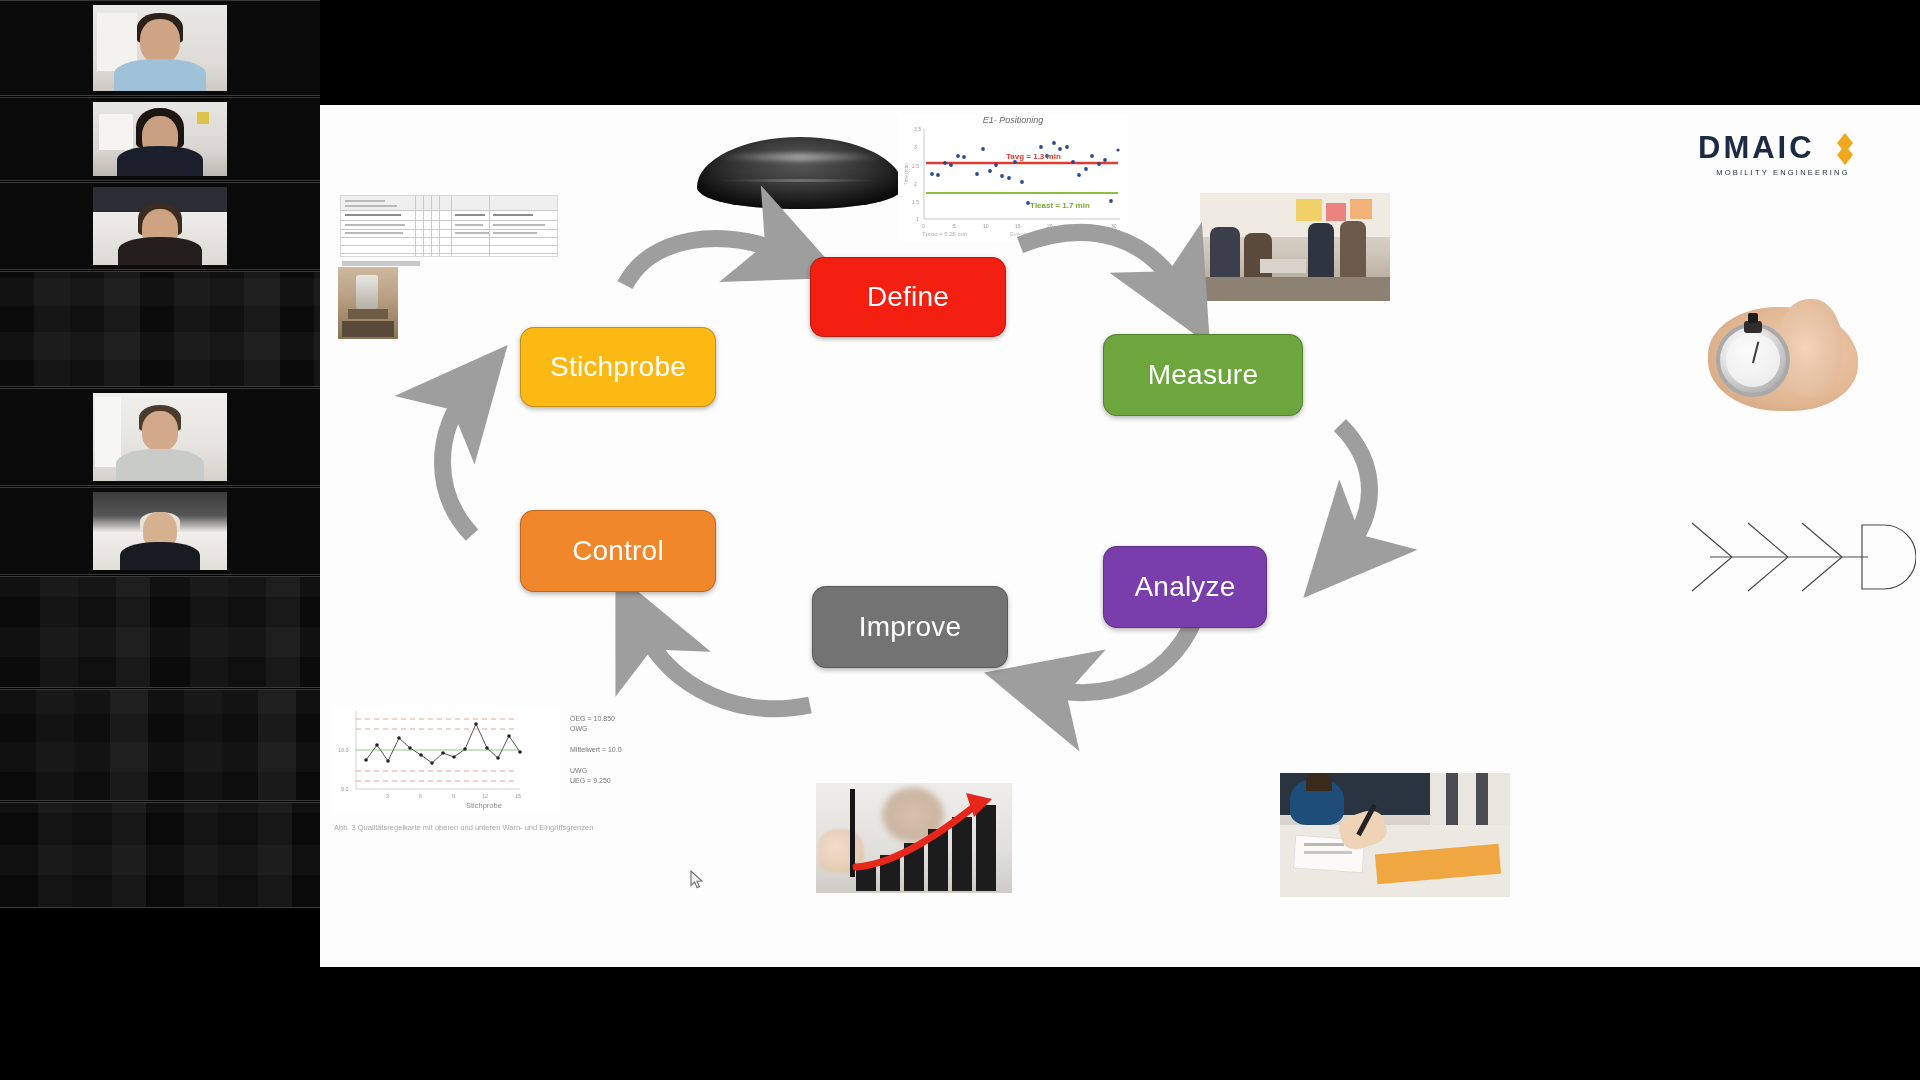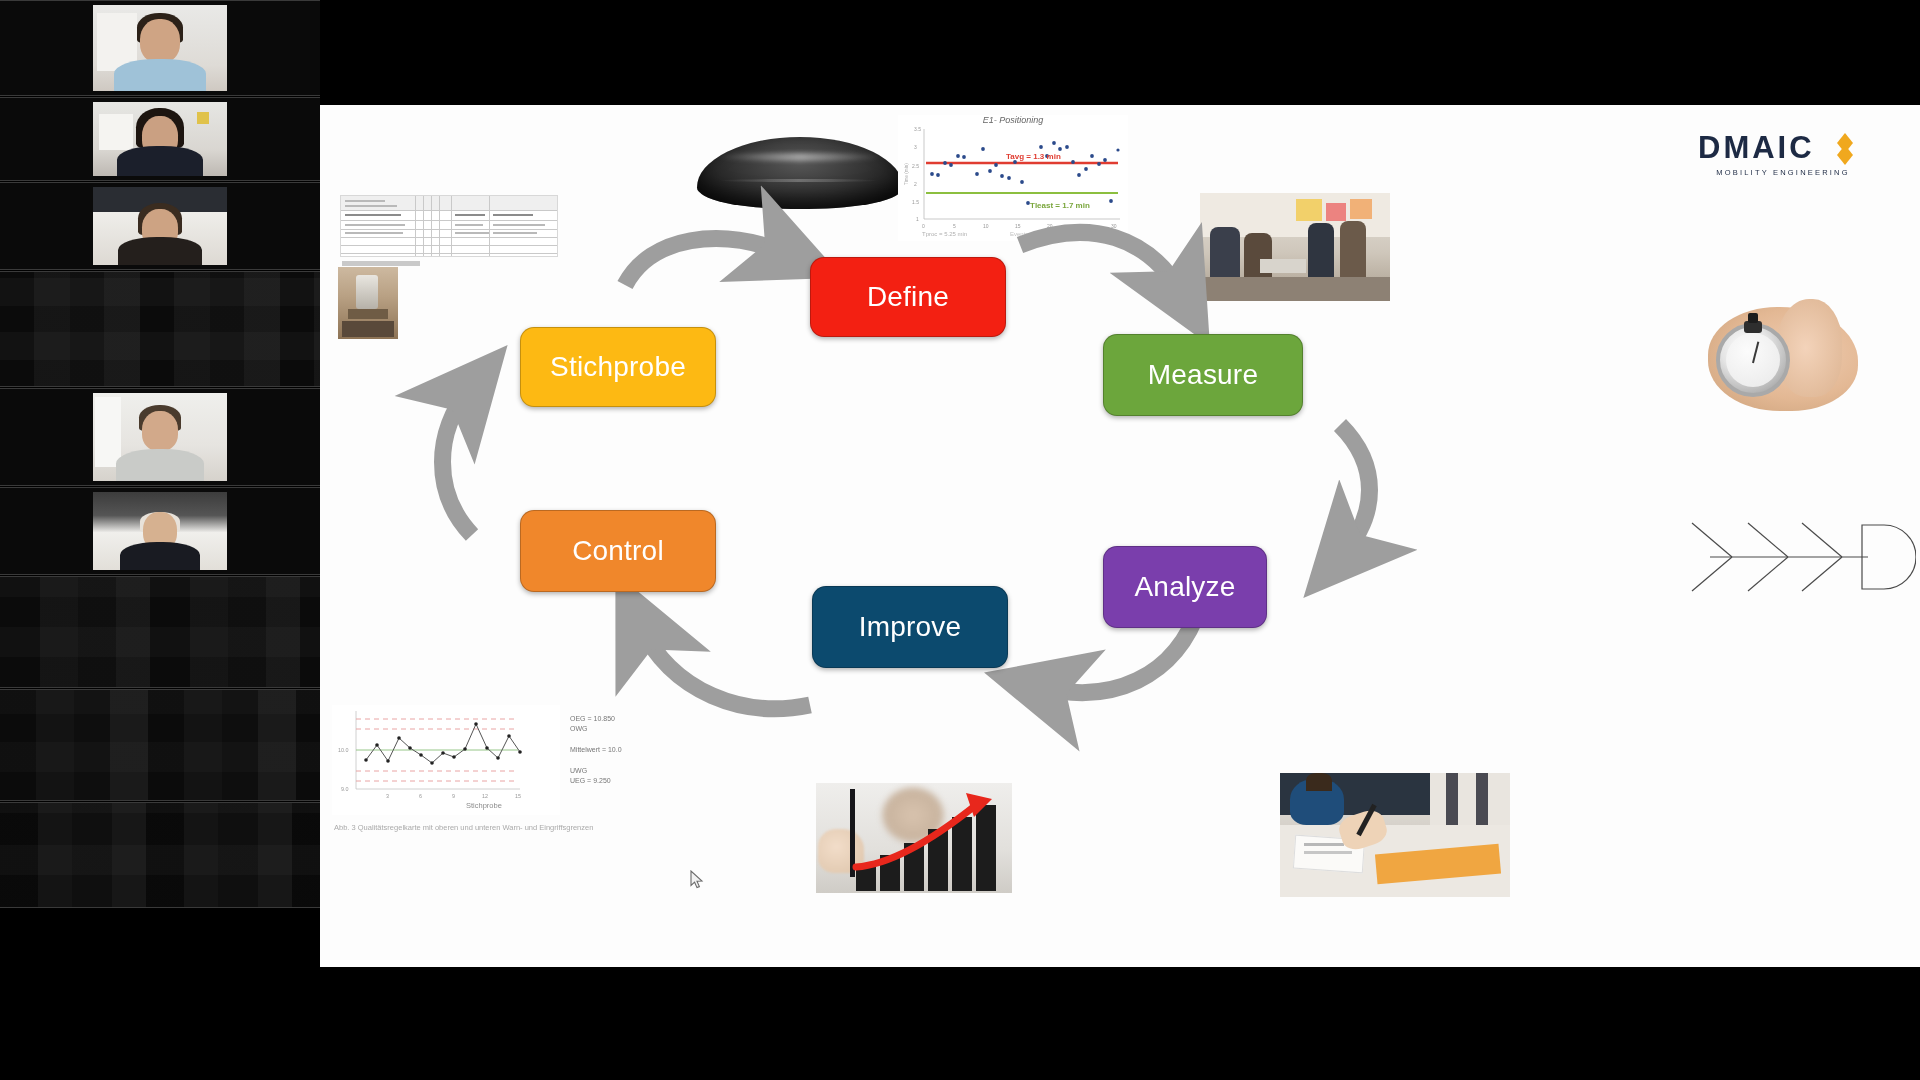--- a/index.html
+++ b/index.html
@@ -444,21 +444,21 @@
     </div>
 
     <div class="node" style="left:783px;top:229px;width:200px;height:82px;background:#6ca63c;">
       <span>Measure</span>
     </div>
 
     <div class="node" style="left:783px;top:441px;width:164px;height:82px;background:#7a3eac;">
       <span>Analyze</span>
     </div>
 
-    <div class="node" style="left:492px;top:481px;width:196px;height:82px;background:#0c4a6e;align-items:center;">
+    <div class="node" style="left:492px;top:481px;width:196px;height:82px;background:#737373;align-items:center;">
       <span>Improve</span>
     </div>
 
     <div class="node" style="left:200px;top:405px;width:196px;height:82px;background:#f0872b;">
       <span>Control</span>
     </div>
 
 
     <div id="logo">
       <div class="word">DMAIC</div>

